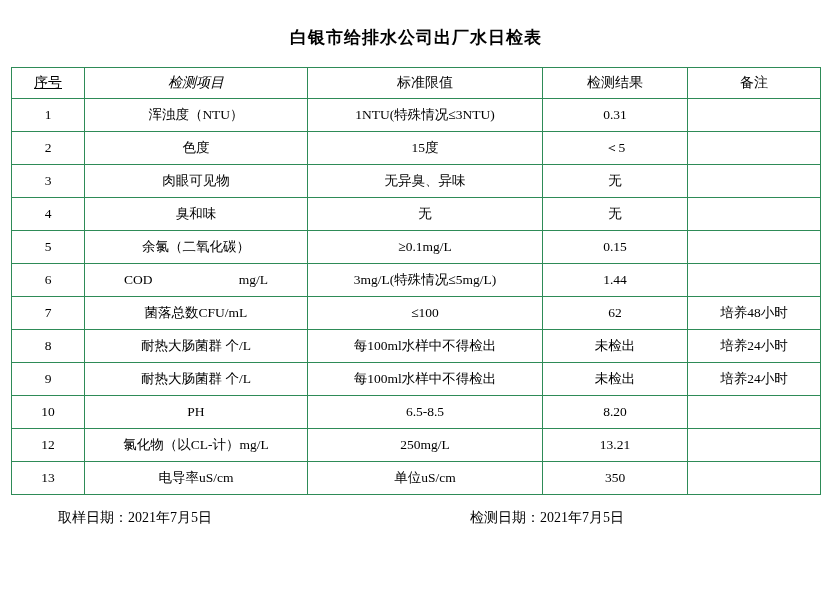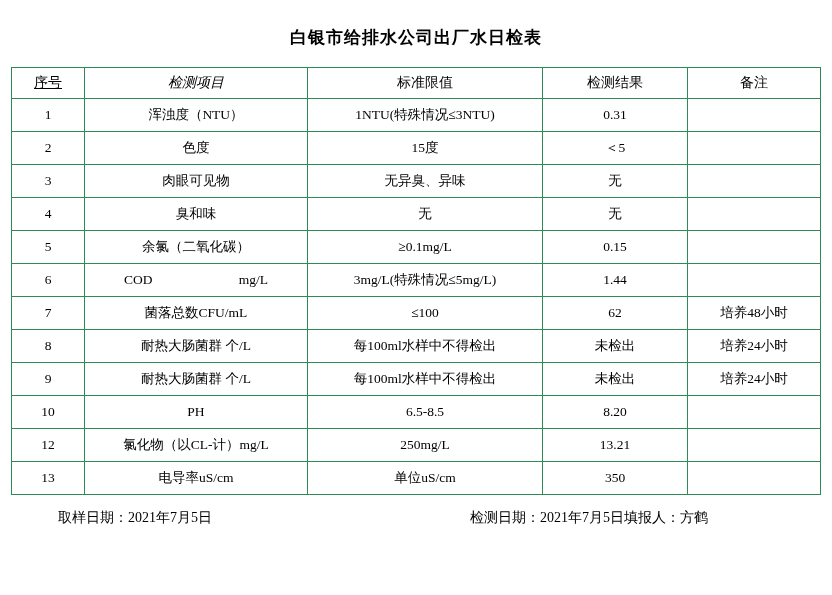--- a/index.html
+++ b/index.html
@@ -199,16 +199,15 @@
         <td>350</td>
         <td></td>
       </tr>
 
     </tbody>
   </table>
 
   <div class="footer">
     <div class="f1">取样日期：2021年7月5日</div>
     <div class="f2">检测日期：2021年7月5日</div>
-    <div class="f3">填报人：方鹤</div>
   </div>
 
 </div>
 
 </body></html>

